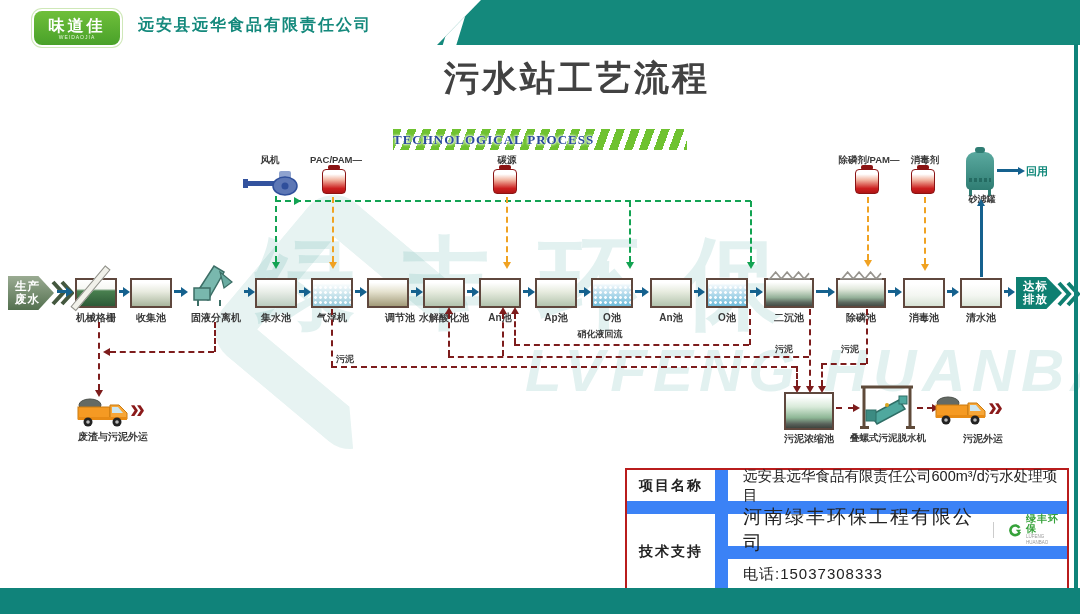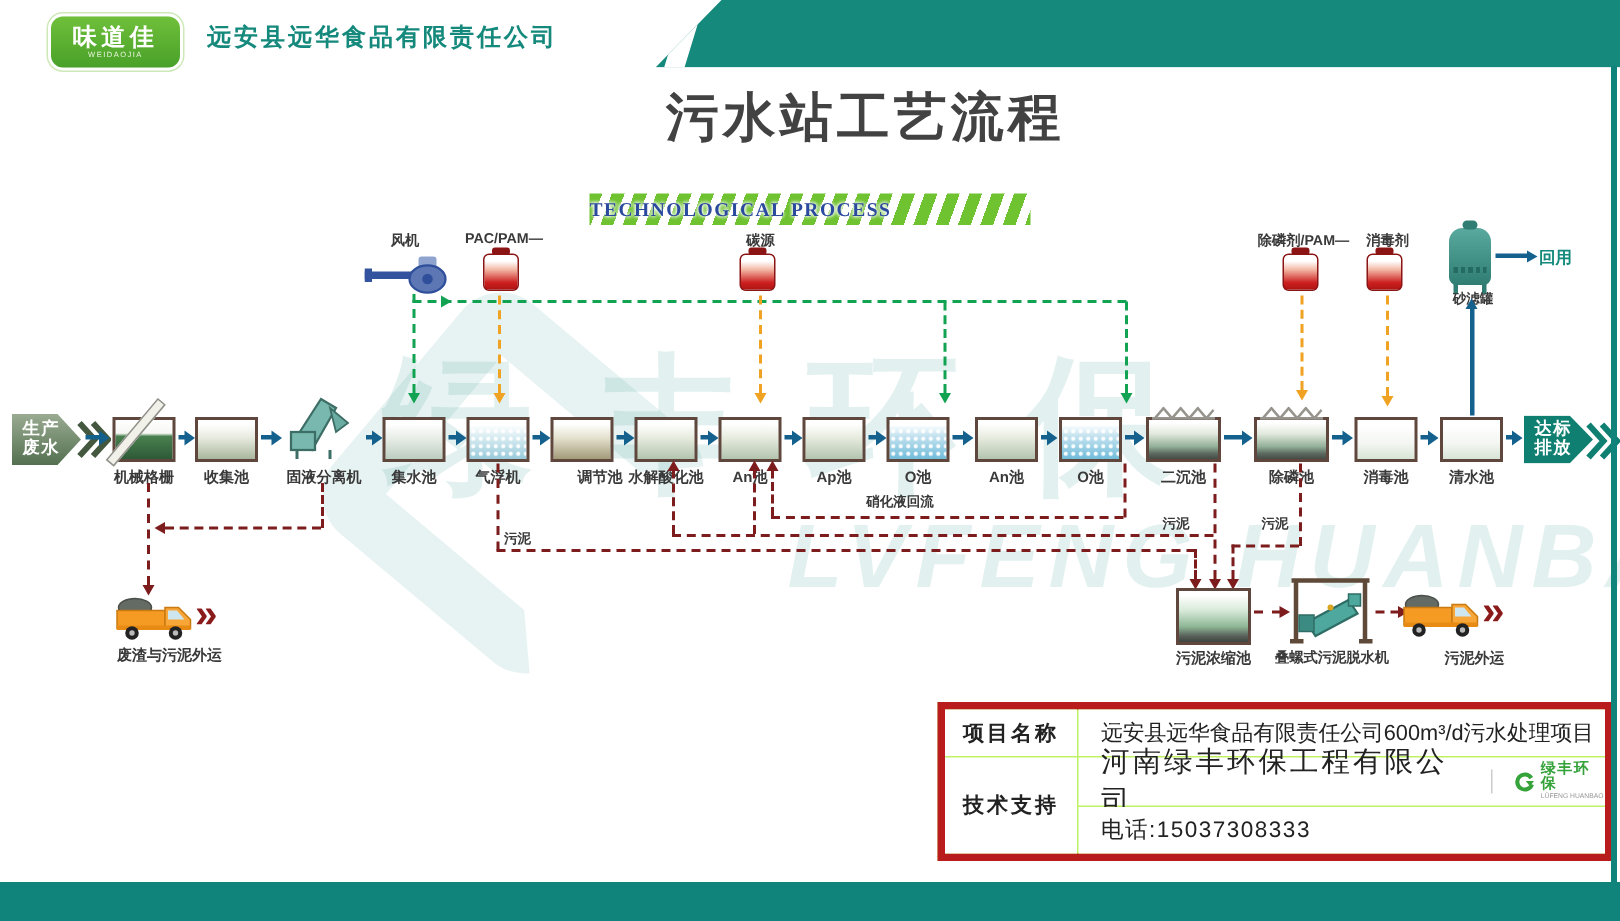--- a/index.html
+++ b/index.html
@@ -86,23 +86,23 @@
         border:1.5px solid #8b1414;box-sizing:border-box;
         background:linear-gradient(#ffffff 18%,#f3b9a6 42%,#cc2020 80%,#b01414 100%);}
   
   .sand{position:absolute;left:966px;top:152px;width:28px;height:38px;border-radius:9px 9px 5px 5px;
         background:linear-gradient(#5aa99f,#2f7d73);}
   .sand::before{content:"";position:absolute;left:9px;top:-5px;width:10px;height:6px;background:#2f7d73;border-radius:3px;}
   .sand::after{content:"";position:absolute;left:3px;bottom:8px;width:22px;height:4px;
         background:repeating-linear-gradient(90deg,#246b62 0 3px,transparent 3px 5px);}
   .sand .leg{position:absolute;bottom:-6px;width:3px;height:7px;background:#2f7d73;}
   
-  .itable{position:absolute;left:625px;top:468px;width:440px;background:#bef264;
-          border:5px solid #b91c1c;display:grid;grid-template-columns:88px 1fr;
-          grid-template-rows:31px 32px 31px;gap:1px;}
+  .itable{position:absolute;left:625px;top:468px;width:440px;background:#3b82f6;
+          border:2px solid #b91c1c;display:grid;grid-template-columns:88px 1fr;
+          grid-template-rows:31px 32px 31px;gap:13px;}
   .icell{background:#fff;display:flex;align-items:center;}
   .ilabel{justify-content:center;font-weight:700;font-size:14px;color:#222;letter-spacing:2px;}
   .ival{padding-left:15px;font-weight:400;color:#222;}
   .lf-logo{display:flex;align-items:center;margin-left:14px;}
   .lf-sep{width:1px;height:16px;background:#ccc;margin-left:14px;}
   .lf-txt{display:flex;flex-direction:column;margin-left:4px;}
   .lf-cn{color:#36a23a;font-weight:700;font-size:10px;letter-spacing:1px;line-height:10px;}
   .lf-en{color:#999;font-size:4.5px;line-height:6px;}
   
   .botbar{position:absolute;left:0;top:588px;width:1080px;height:26px;background:#10837a;}

